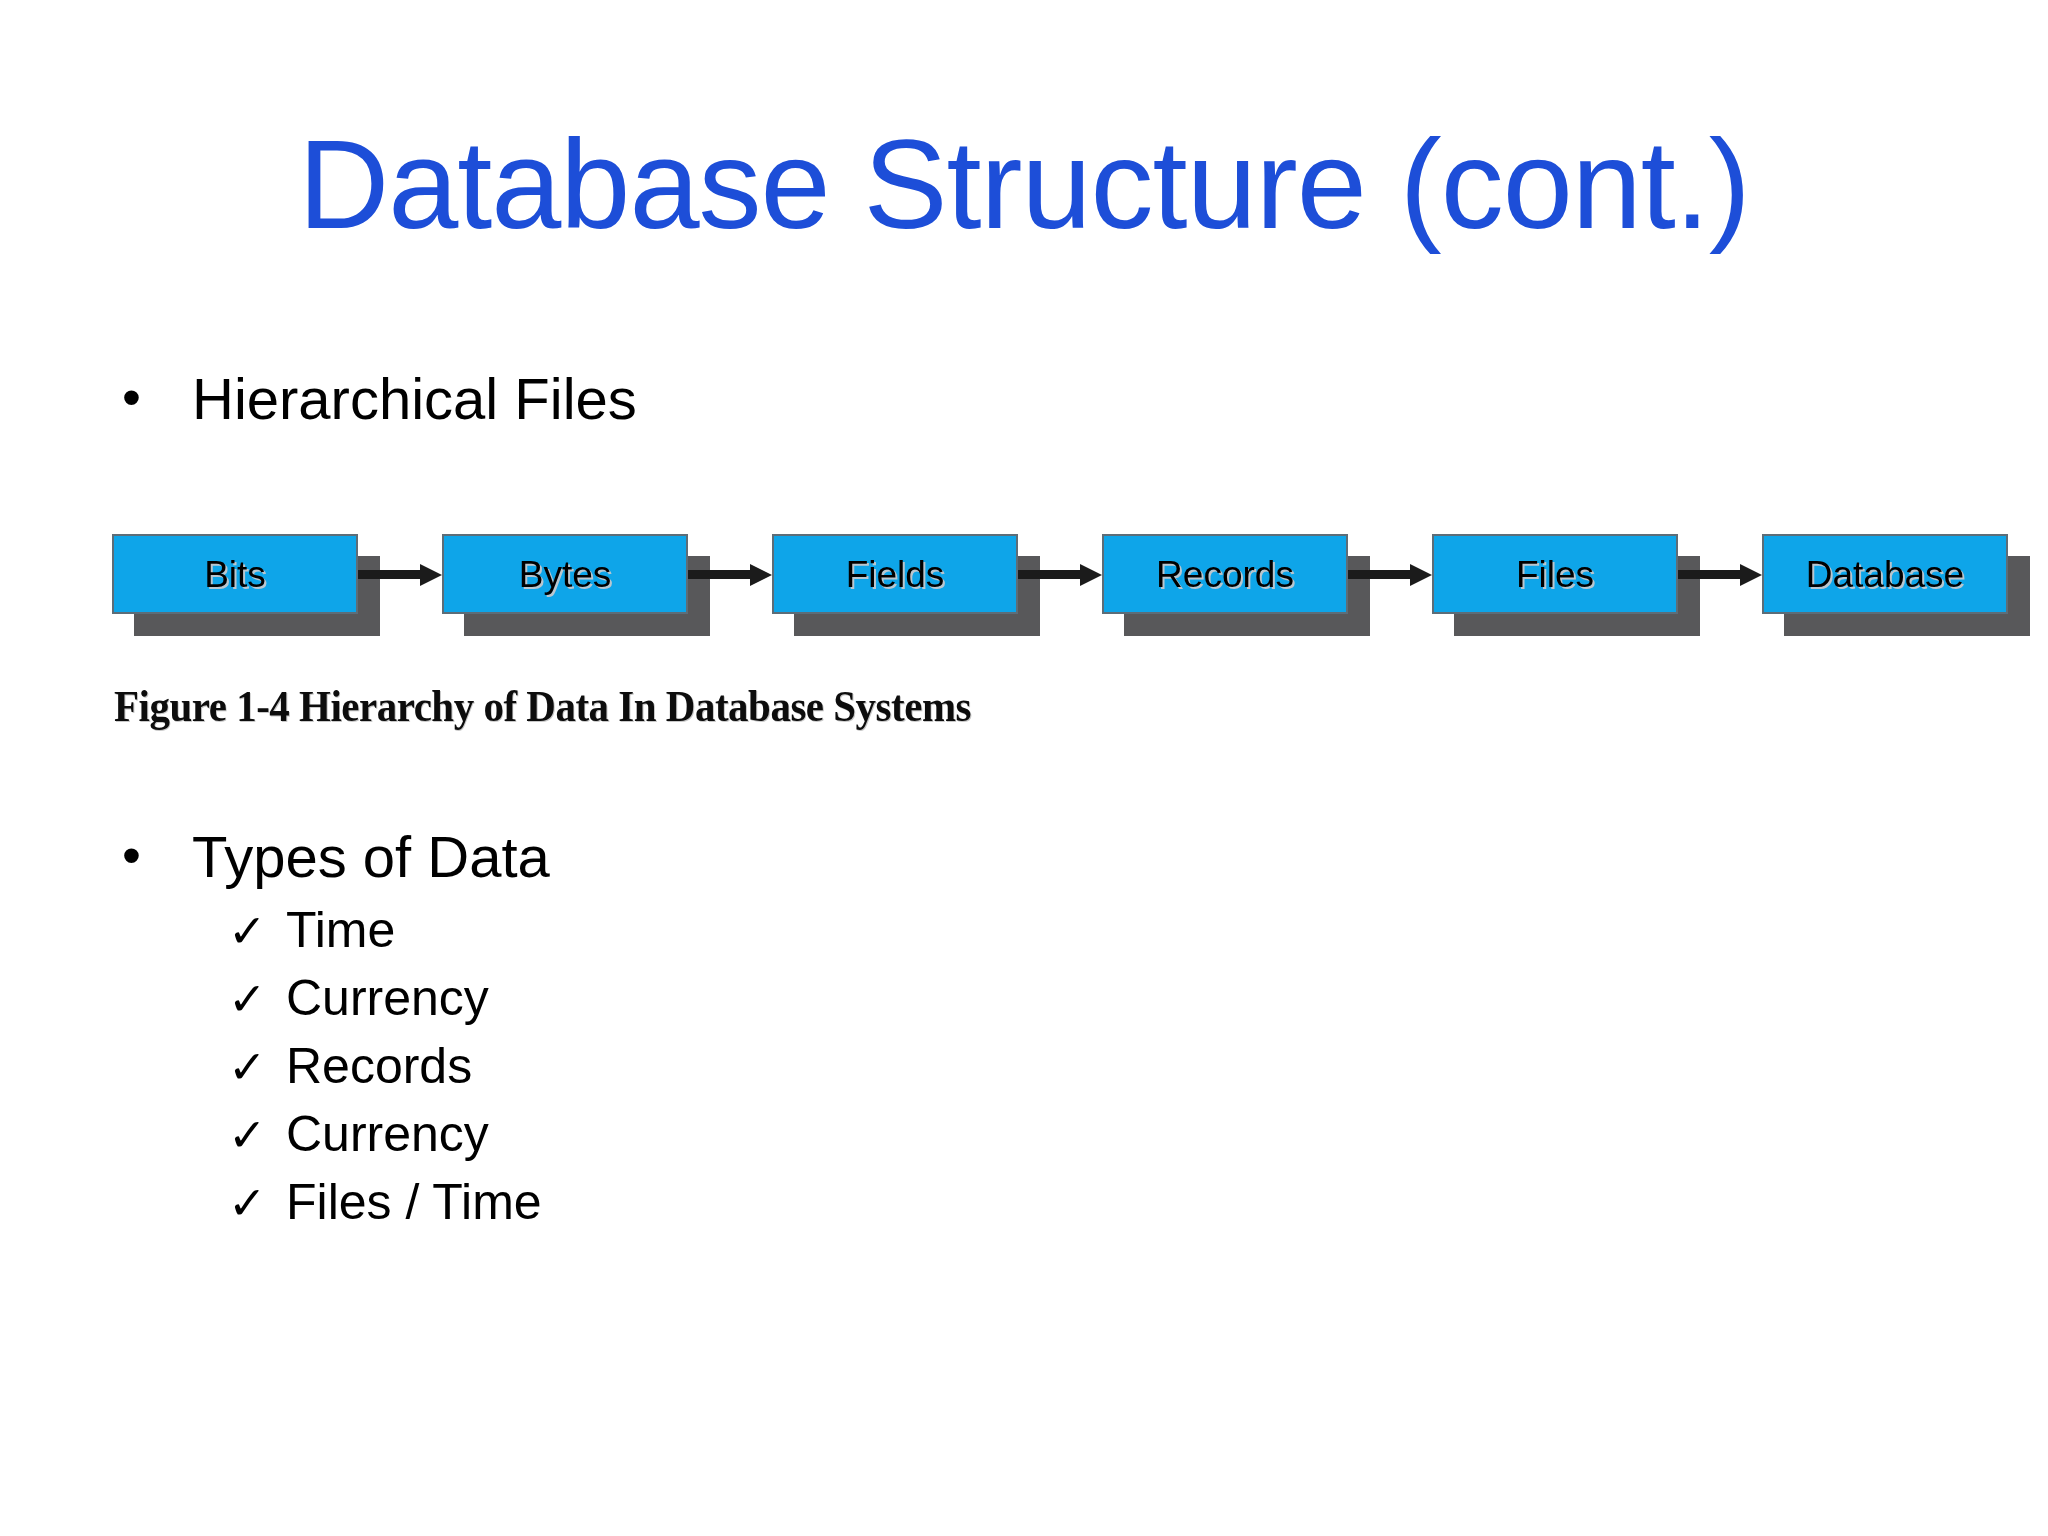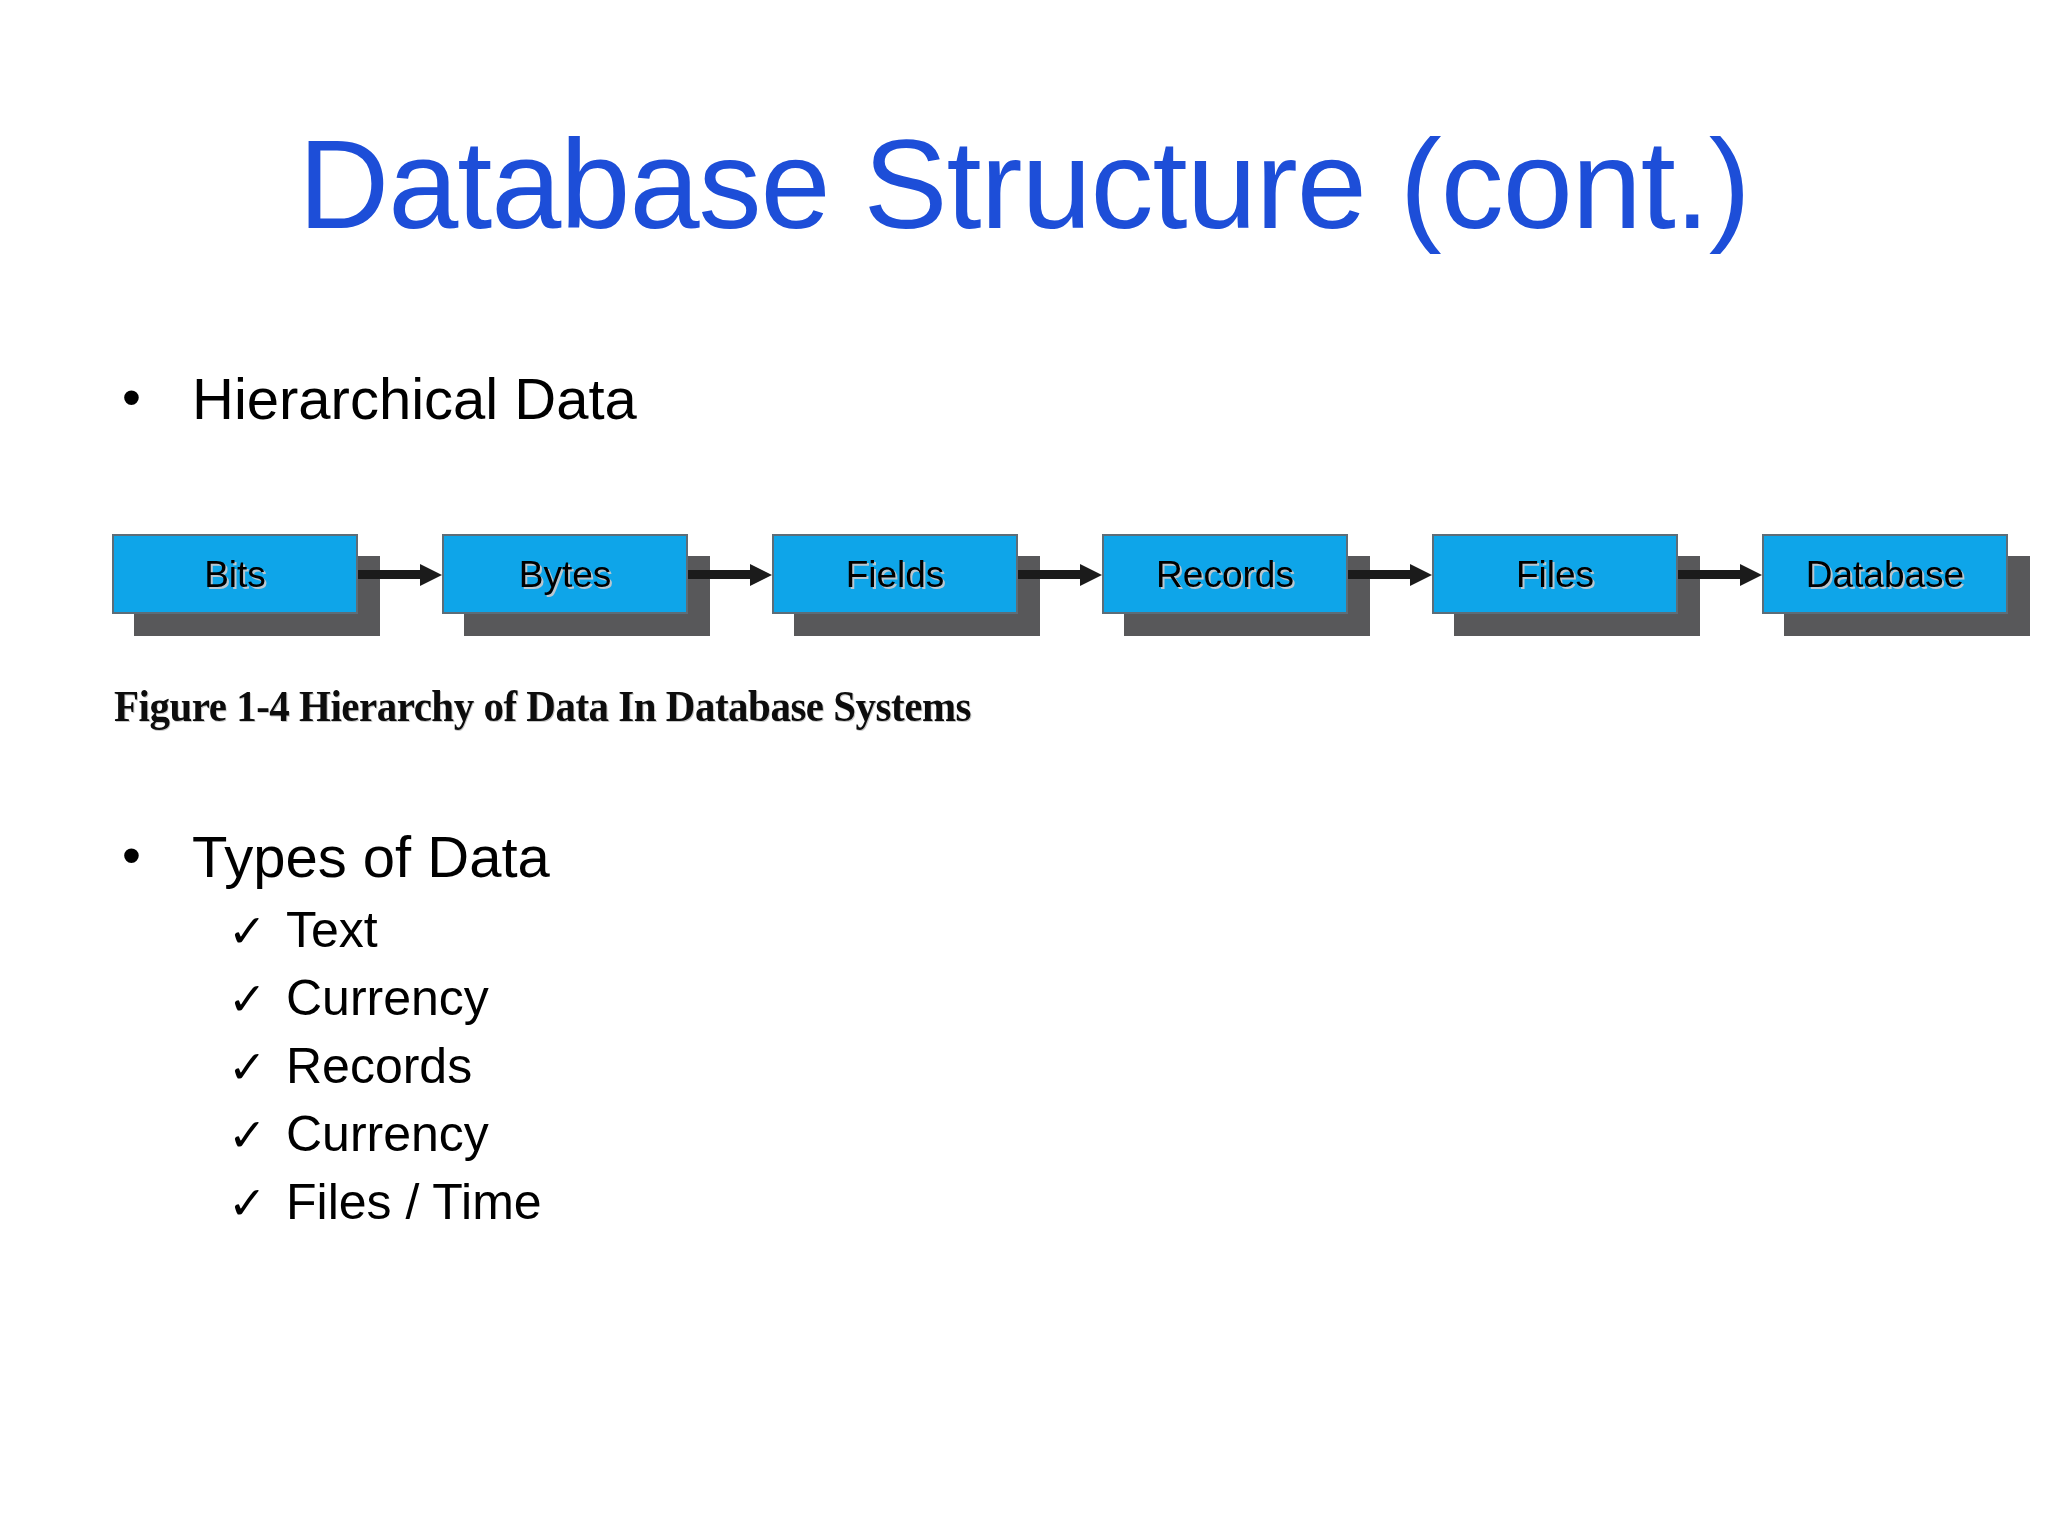--- a/index.html
+++ b/index.html
@@ -185,21 +185,21 @@
 </style>
 </head>
 <body>
 
 <div id="slide">
 
   <div id="slide-title">Database Structure (cont.)</div>
 
   <div class="bullet-l1" id="bullet-hierarchical">
     <span class="bullet-dot">•</span>
-    <span class="bullet-text">Hierarchical Data</span>
+    <span class="bullet-text">Hierarchical Files</span>
   </div>
 
   <div id="figure-block">
     <div id="chain">
 
       <div class="node" style="left:0px;width:246px;">
         <div class="shadow"></div>
         <div class="face">
           <span class="node-label">Bits</span>
         </div>
@@ -272,21 +272,21 @@
 
   <div class="bullet-l1" id="bullet-types">
     <span class="bullet-dot">•</span>
     <span class="bullet-text">Types of Data</span>
   </div>
 
   <div id="sub-list">
 
     <div class="sub-item">
       <span class="check-mark">✓</span>
-      <span class="sub-text">Text</span>
+      <span class="sub-text">Time</span>
     </div>
 
     <div class="sub-item">
       <span class="check-mark">✓</span>
       <span class="sub-text">Currency</span>
     </div>
 
     <div class="sub-item">
       <span class="check-mark">✓</span>
       <span class="sub-text">Records</span>

